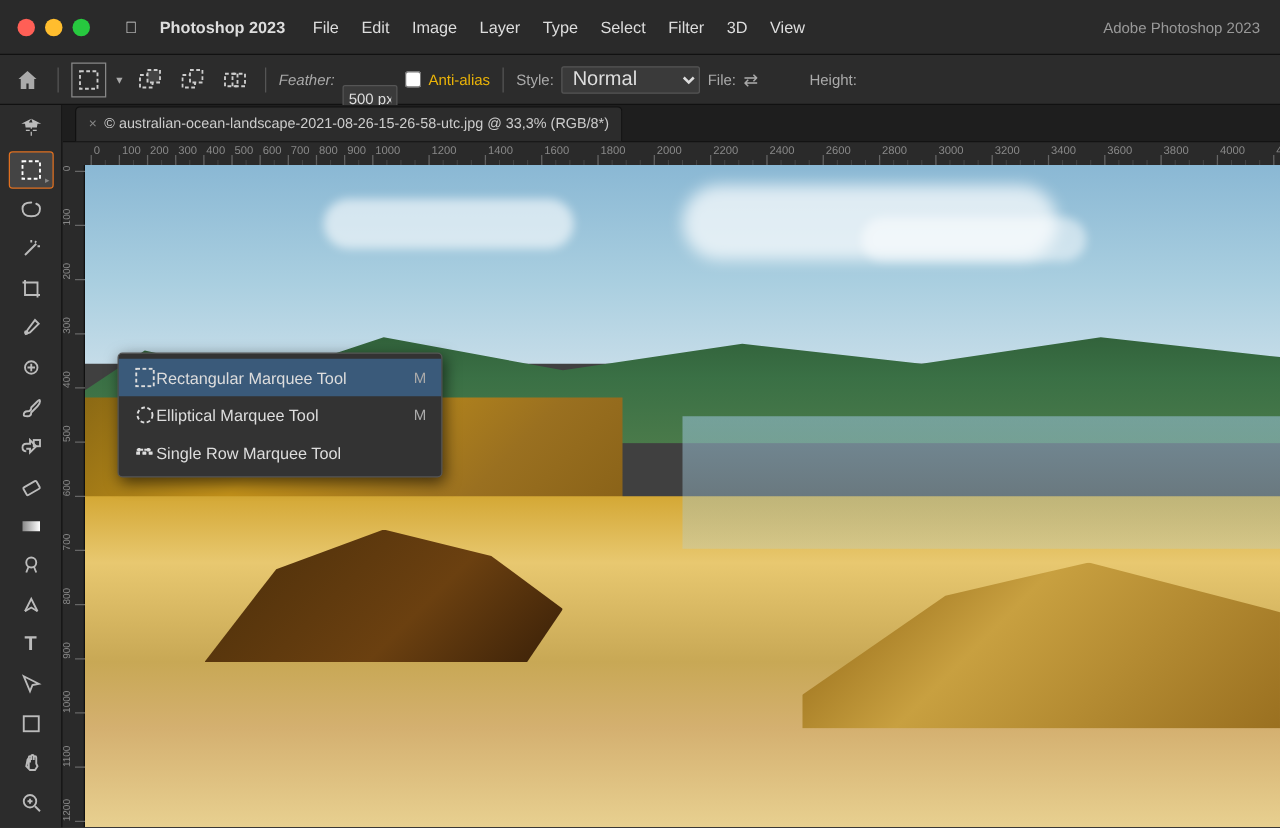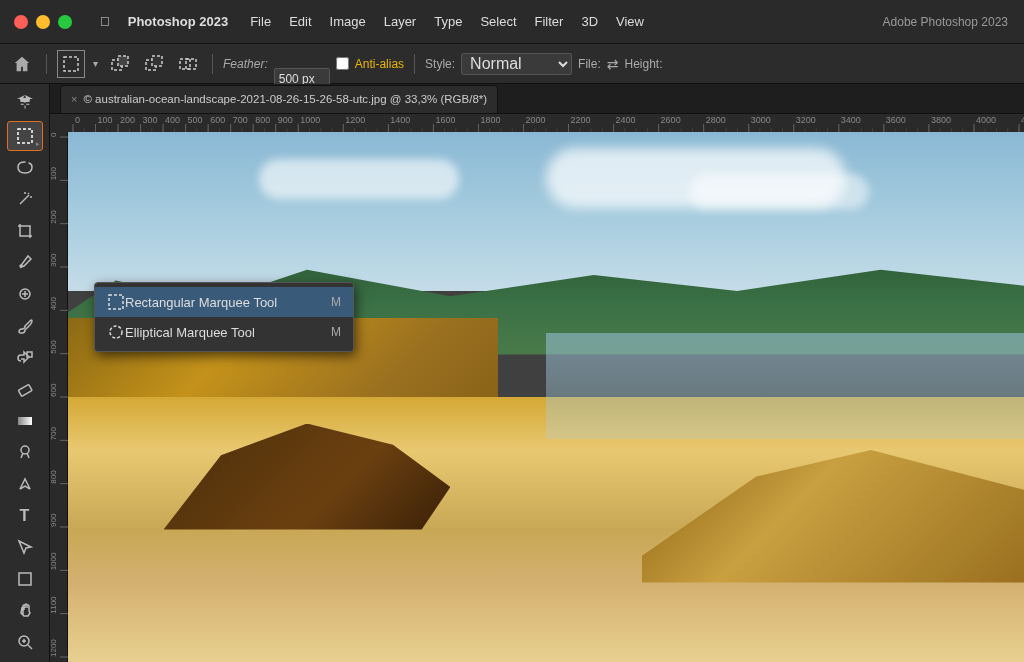--- a/index.html
+++ b/index.html
@@ -30,28 +30,28 @@
       display: flex; align-items: center;
       padding: 0 8px;
       border-bottom: 1px solid #111;
       gap: 6px;
     }
     .home-btn { width: 28px; height: 28px; display: flex; align-items: center; justify-content: center; color: #aaa; font-size: 16px; cursor: pointer; }
     .opt-separator { width: 1px; height: 20px; background: #555; margin: 0 4px; }
     .opt-btn { width: 28px; height: 28px; display: flex; align-items: center; justify-content: center; color: #aaa; cursor: pointer; border: 1px solid transparent; }
     .opt-btn svg { width: 18px; height: 18px; }
     .feather-label { color: #aaa; font-size: 12px; font-style: italic; }
-    .feather-input { background: #3a3a3a; border: 1px solid #555; color: #ddd; font-size: 12px; width: 56px; height: 22px; padding: 0 4px; border-radius: 2px; margin-top: 30px; }
+    .feather-input { background: #3a3a3a; border: 1px solid #555; color: #ddd; font-size: 12px; width: 44px; height: 22px; padding: 0 4px; border-radius: 2px; margin-top: 30px; }
     .anti-alias-cb { accent-color: #666; width: 13px; height: 13px; }
     .anti-alias-label { color: #eab308; font-size: 12px; }
     .style-label { color: #aaa; font-size: 12px; }
     .style-select { background: #3a3a3a; border: 1px solid #555; color: #ddd; font-size: 16px; height: 22px; padding: 0 4px; border-radius: 2px; }
     .width-label { color: #aaa; font-size: 12px; }
     .swap-btn { color: #aaa; font-size: 14px; cursor: pointer; }
-    .height-label { color: #aaa; font-size: 12px; }
+    .height-label { color: #aaa; font-size: 12px; margin-left: 35px; }
 
     
     .main-area { display: flex; height: calc(662px - 44px - 40px); }
 
     
     .toolbox {
       width: 50px; background: #2c2c2c;
       display: flex; flex-direction: column;
       align-items: center;
       padding: 4px 0;
@@ -577,17 +577,29 @@
       <div class="dropdown-item">
         <div class="item-icon">
           <svg width="16" height="16" viewBox="0 0 16 16" fill="none" stroke="#ddd" stroke-width="1.5">
             <ellipse cx="8" cy="8" rx="6" ry="6" stroke-dasharray="3 2"></ellipse>
           </svg>
         </div>
         <span>Elliptical Marquee Tool</span>
         <span class="item-shortcut">M</span>
       </div>
 
+      <div class="dropdown-item">
+        <div class="item-icon">
+          <svg width="16" height="16" viewBox="0 0 16 16" fill="none" stroke="#ddd" stroke-width="1.5">
+            <line x1="1" y1="8" x2="15" y2="8" stroke-dasharray="3 2"></line>
+            <line x1="1" y1="9" x2="15" y2="9" stroke-dasharray="3 2"></line>
+
+            <text x="1" y="7" font-size="6" fill="#ddd">←→</text>
+          </svg>
+        </div>
+        <span>Single Row Marquee Tool</span>
+        <span class="item-shortcut"></span>
+      </div>
 
     </div>
 
   </div>
 </div>
 
 </body></html>

